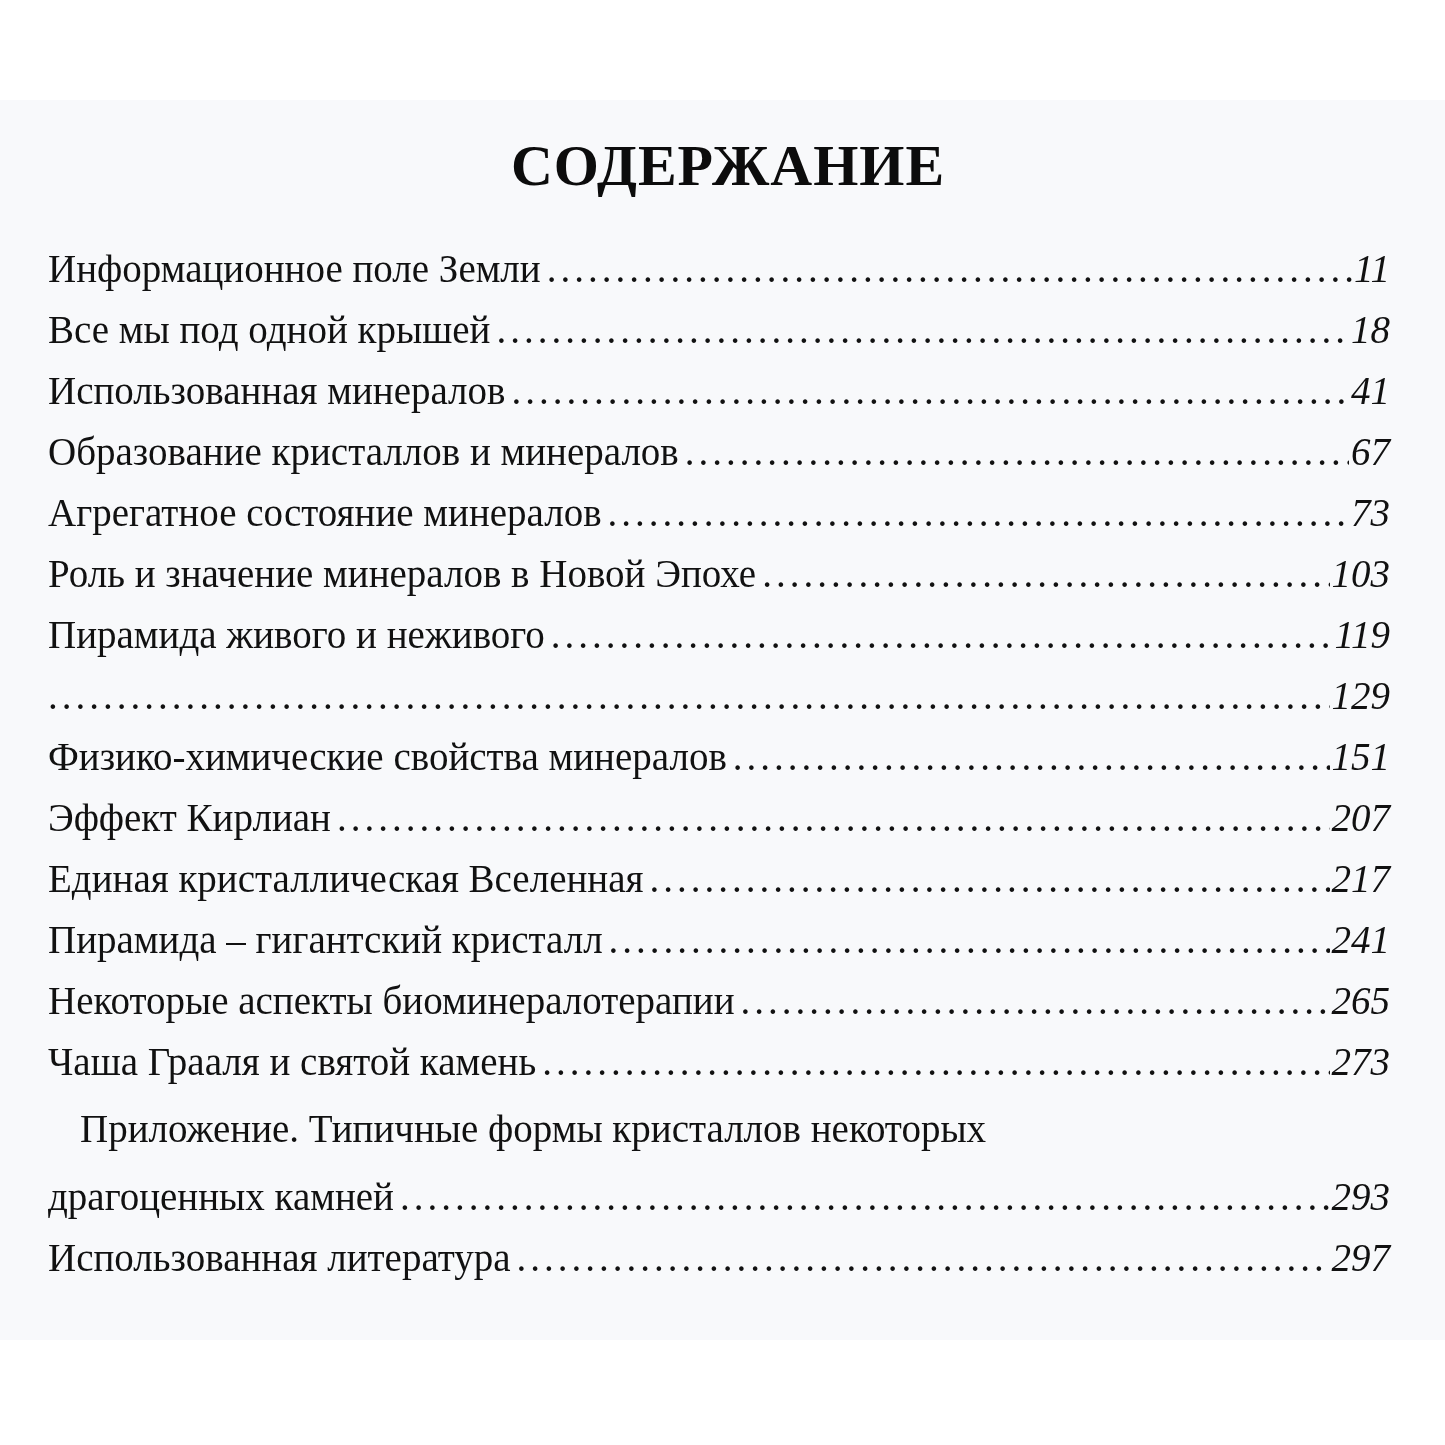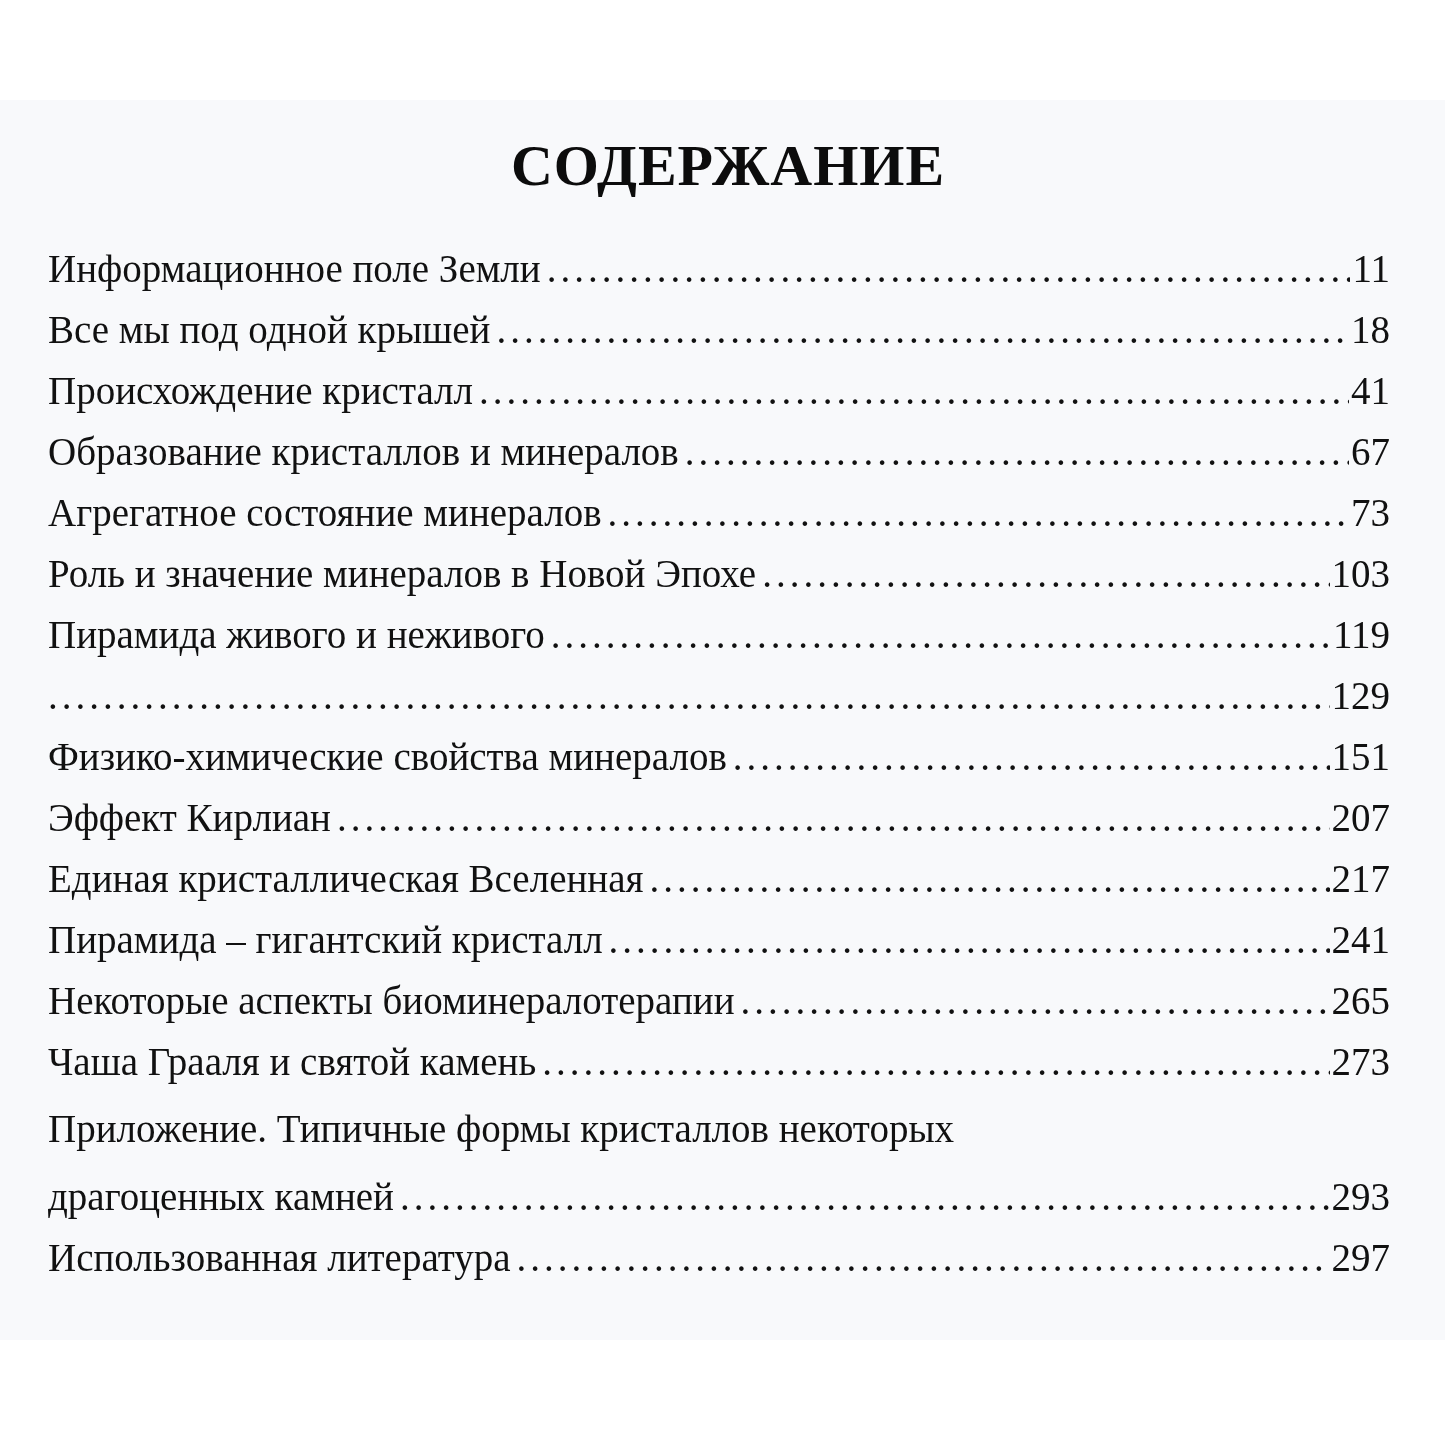--- a/index.html
+++ b/index.html
@@ -25,23 +25,23 @@
     display: flex; align-items: baseline; height: 61px;
     font-size: 39px; line-height: 61px; white-space: nowrap;
   }
   .row .label { flex: none; padding-right: 6px; }
   .row .dots {
     flex: 1 1 auto; overflow: hidden; letter-spacing: 4px; color: #111;
   }
   .row .dots::after {
     content: "..............................................................................................................................................";
   }
-  .row .page-num { flex: none; padding-left: 2px; }
+  .row .page-num { flex: none; padding-left: 2px; font-style: italic; }
   .row.cont { height: 74px; line-height: 74px; }
-  .row.cont .label { padding-right: 0; }
+  .row.cont .label { padding-right: 0; margin-left: 32px; }
   .row.indent { padding-left: 6px; text-align: right; }
 </style>
 </head>
 <body>
 
 <div class="page">
   <div class="ghost"></div>
 </div>
 
 <div class="title">СОДЕРЖАНИЕ</div>
@@ -51,21 +51,21 @@
       <span class="label">Информационное поле Земли</span>
       <span class="dots"></span>
       <span class="page-num">11</span>
     </div>
   <div class="row indent">
       <span class="label">Все мы под одной крышей</span>
       <span class="dots"></span>
       <span class="page-num">18</span>
     </div>
   <div class="row indent">
-      <span class="label">Происхождение кристалл</span>
+      <span class="label">Использованная минералов</span>
       <span class="dots"></span>
       <span class="page-num">41</span>
     </div>
   <div class="row indent">
       <span class="label">Образование кристаллов и минералов</span>
       <span class="dots"></span>
       <span class="page-num">67</span>
     </div>
   <div class="row indent">
       <span class="label">Агрегатное состояние минералов</span>

